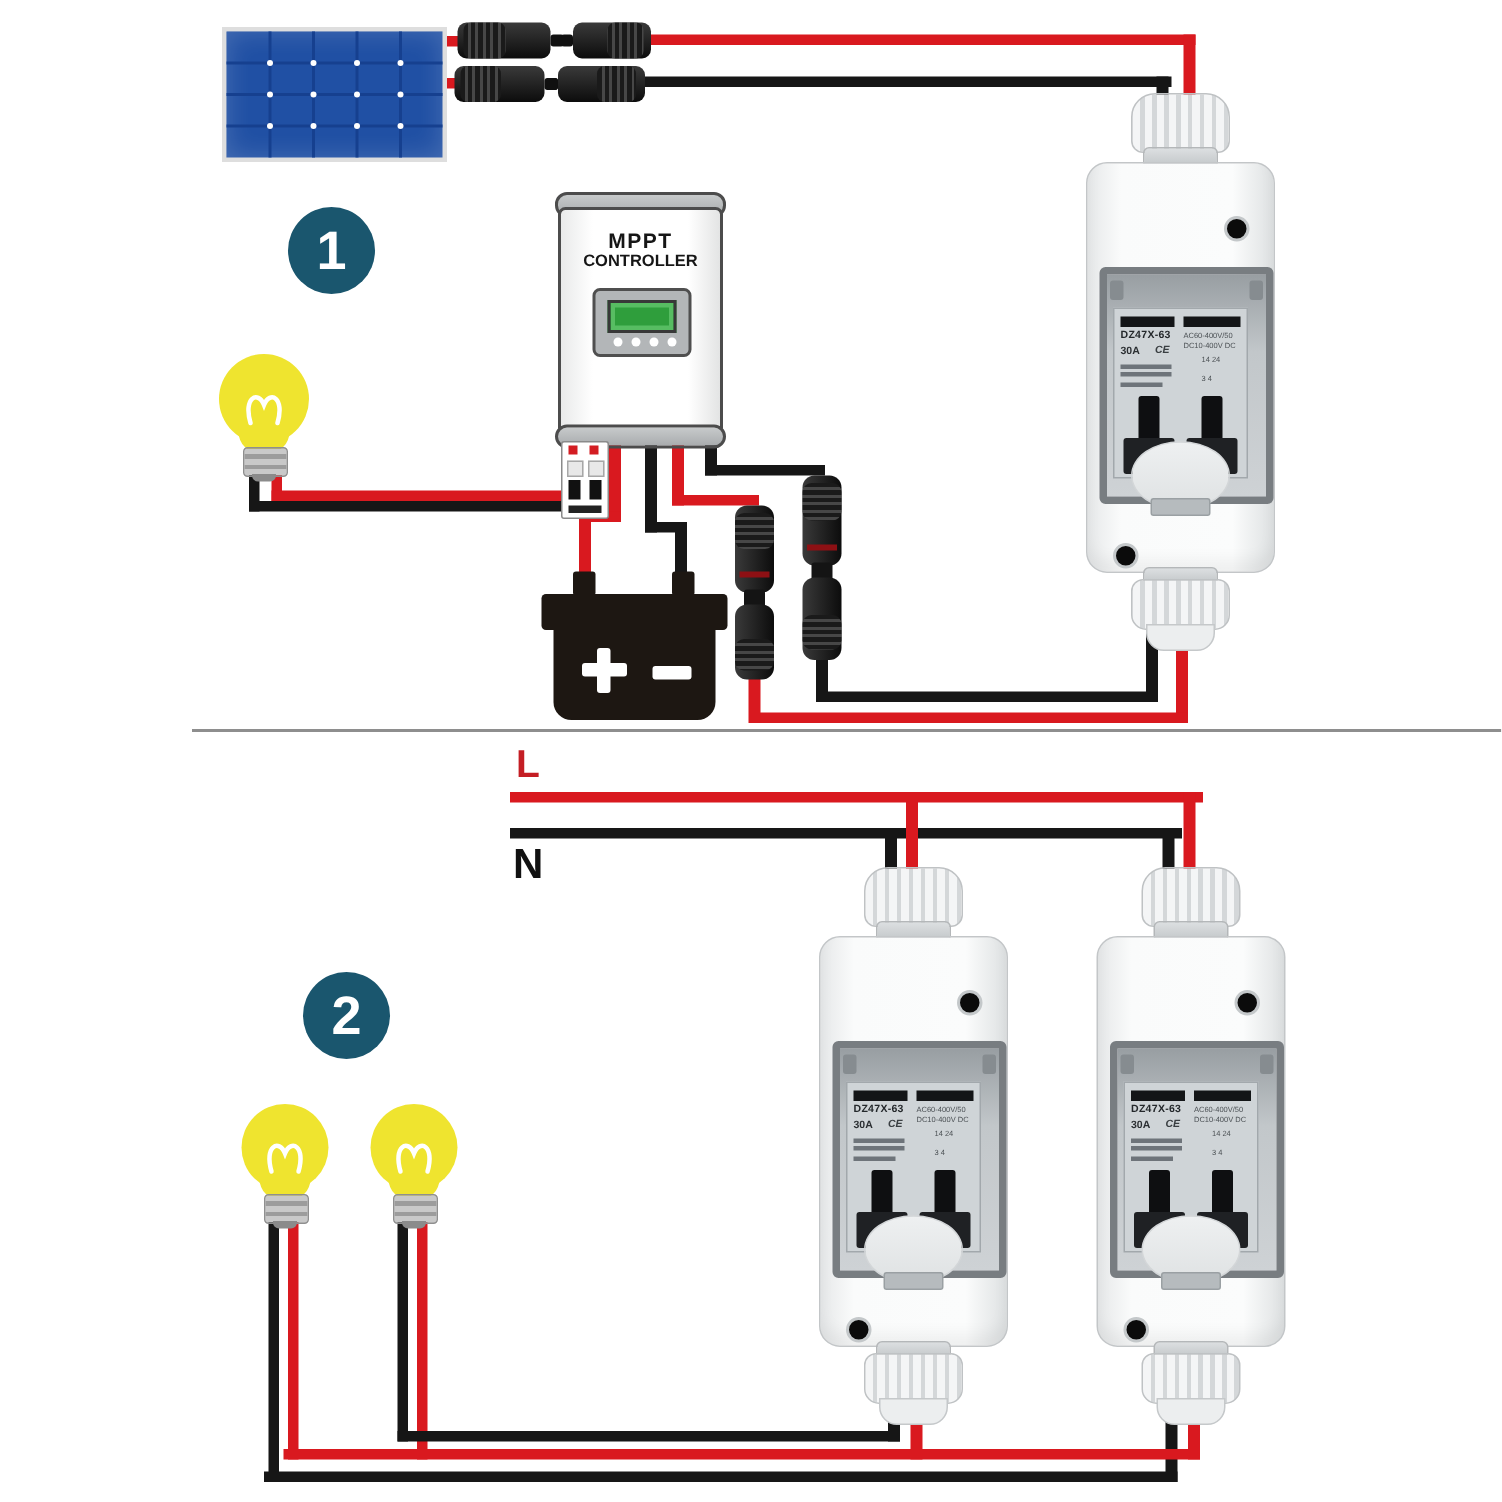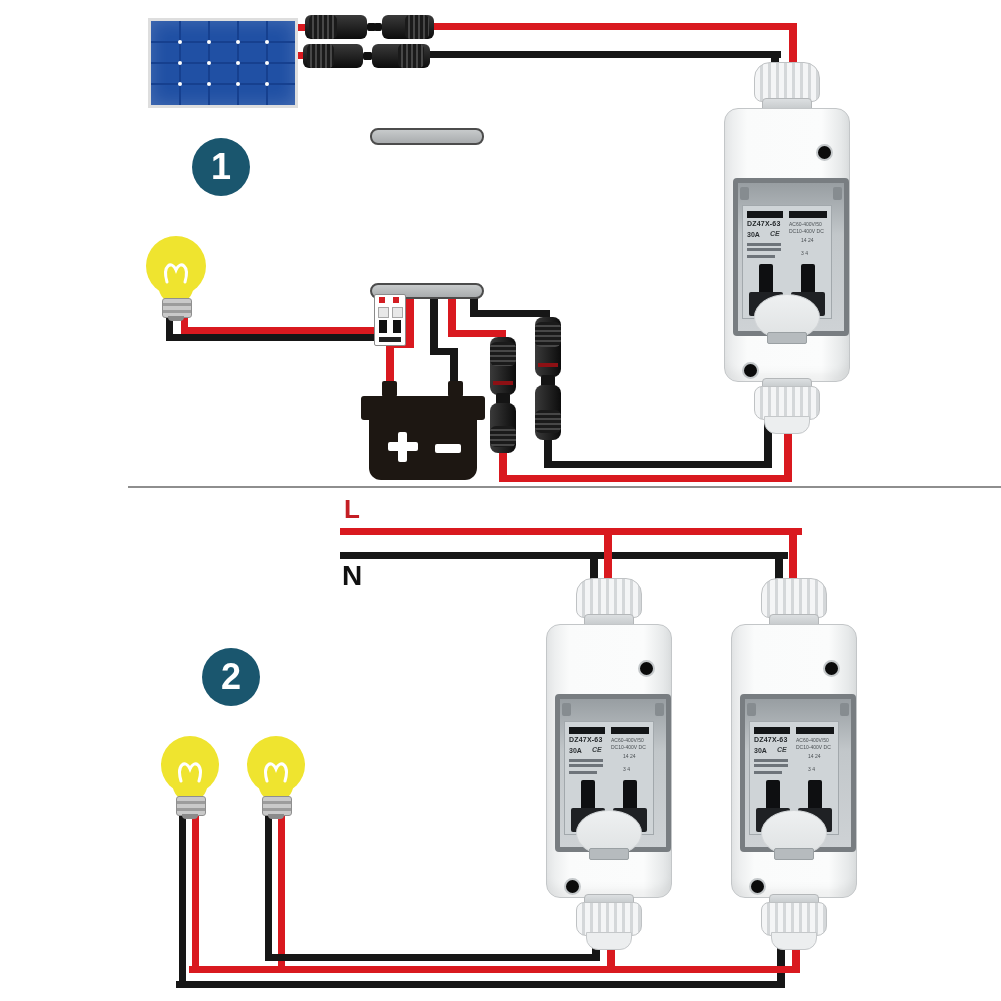--- a/index.html
+++ b/index.html
@@ -201,20 +201,31 @@
   <div class="mc4v" style="left:535px;top:317px;width:26px;height:60px;">
     <div class="ribs"></div>
       <div class="band"></div>
   </div>
   <div class="joint" style="left:541px;top:375px;width:14px;height:12px;"></div>
   <div class="mc4v" style="left:535px;top:385px;width:26px;height:55px;">
     <div class="ribs" style="top:45%;"></div>
   </div>
 
   <div class="mppt-cap" style="left:370px;top:128px;width:110px;height:13px;"></div>
+  <div class="mppt-body" style="left:372px;top:138px;width:106px;height:148px;">
+    <div class="mppt-t1" style="top:12px;font-size:14px;letter-spacing:1px;">MPPT</div>
+    <div class="mppt-t1" style="top:28px;font-size:11px;">CONTROLLER</div>
+    <div class="mppt-disp" style="left:21px;top:52px;width:62px;height:42px;">
+      <div class="mppt-scr" style="left:8px;top:6px;width:42px;height:18px;"></div>
+      <div class="mppt-btn" style="left:12px;top:31px;"></div>
+      <div class="mppt-btn" style="left:24px;top:31px;"></div>
+      <div class="mppt-btn" style="left:36px;top:31px;"></div>
+      <div class="mppt-btn" style="left:48px;top:31px;"></div>
+    </div>
+  </div>
   <div class="mppt-cap" style="left:370px;top:283px;width:110px;height:12px;border-radius:8px;"></div>
 
   <div class="minibrk" style="left:374px;top:294px;width:30px;height:50px;">
     <div class="abs" style="left:4px;top:2px;width:6px;height:6px;background:#d31d22;"></div>
     <div class="abs" style="left:18px;top:2px;width:6px;height:6px;background:#d31d22;"></div>
     <div class="abs" style="left:3px;top:12px;width:9px;height:9px;background:#e8e8e8;border:1px solid #a7a7a7;"></div>
     <div class="abs" style="left:17px;top:12px;width:9px;height:9px;background:#e8e8e8;border:1px solid #a7a7a7;"></div>
     <div class="abs" style="left:4px;top:25px;width:8px;height:13px;background:#111;"></div>
     <div class="abs" style="left:18px;top:25px;width:8px;height:13px;background:#111;"></div>
     <div class="abs" style="left:4px;top:42px;width:22px;height:5px;background:#222;"></div>

